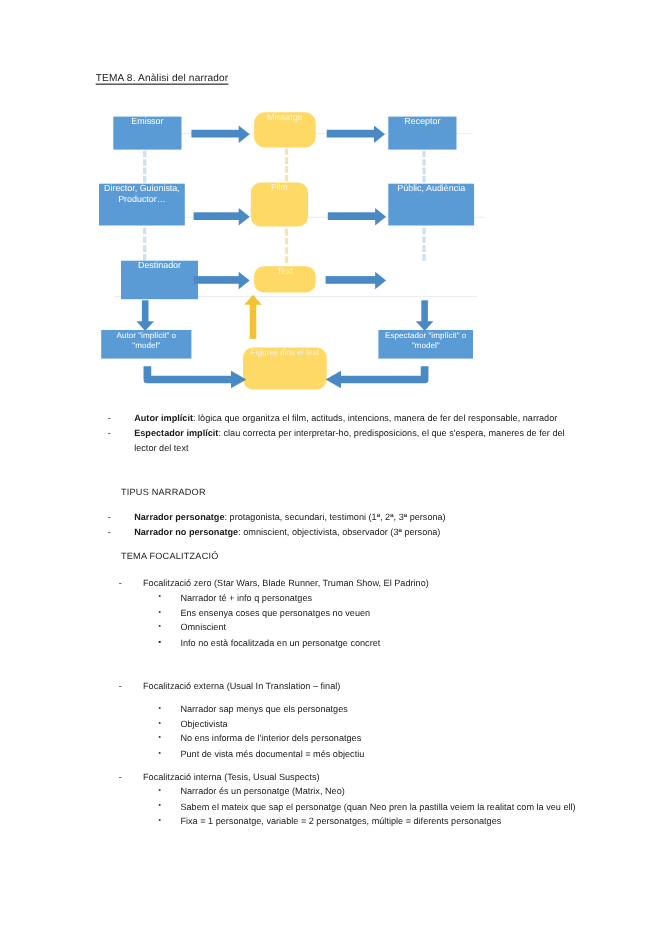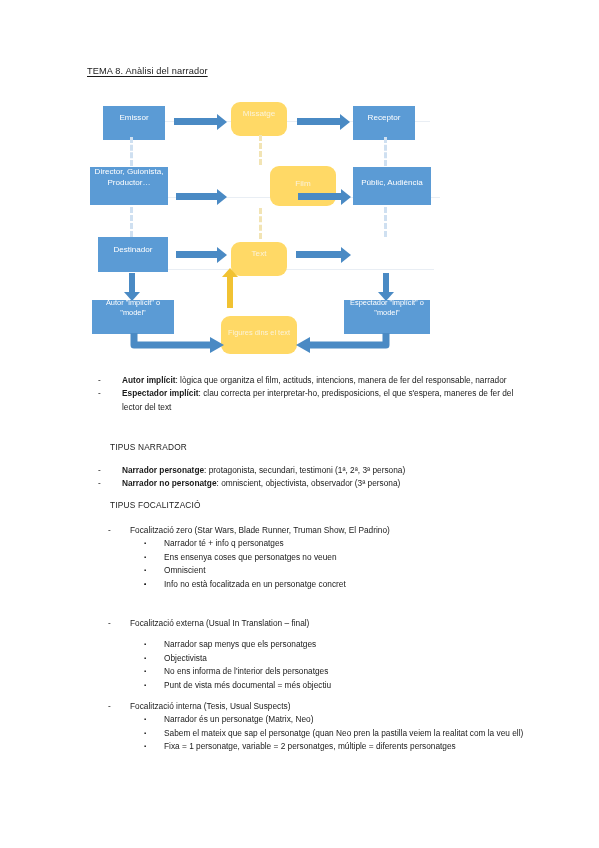--- a/index.html
+++ b/index.html
@@ -32,28 +32,28 @@
   .diagram {
     position: absolute;
     left: 88px;
     top: 92px;
     width: 362px;
     height: 272px;
   }
   .node {
     position: absolute;
     display: flex;
-    align-items: flex-end;
+    align-items: flex-start;
     justify-content: center;
     text-align: center;
     color: #ffffff;
     font-size: 8.1px;
     line-height: 1.28;
     box-sizing: border-box;
-    padding: 17px 2px;
+    padding: 0 2px;
   }
   .node.blue {
     background: #5b9bd5;
   }
   .node.yellow {
     background: #ffd966;
     border-radius: 9px;
     color: #fbf3da;
   }
   .node.small-text { font-size: 7.4px; }
@@ -161,49 +161,49 @@
 <div class="diagram">
 
   <div class="guide" style="left:20px; top:29px; width:322px; height:1px;"></div>
   <div class="guide" style="left:10px; top:105px; width:342px; height:1px;"></div>
   <div class="guide" style="left:16px; top:177px; width:330px; height:1px;"></div>
 
   <div class="node blue" style="left:15px; top:14px; width:62px; height:30px;">
     <span>Emissor</span>
   </div>
   <div class="harrow" style="left:86px; top:26px; width:44px;"></div>
-  <div class="node yellow" style="left:143px; top:10px; width:56px; height:32px;">
+  <div class="node yellow" style="left:143px; top:10px; width:56px; height:32px;border-radius:10px;">
     <span>Missatge</span>
   </div>
   <div class="harrow" style="left:209px; top:26px; width:44px;"></div>
   <div class="node blue" style="left:265px; top:14px; width:62px; height:30px;">
     <span>Receptor</span>
   </div>
 
   <div class="vdash" style="left:42px; top:45px; height:29px;"></div>
   <div class="vdash yellowline" style="left:171px; top:43px; height:30px;"></div>
   <div class="vdash" style="left:296px; top:45px; height:29px;"></div>
 
   <div class="node blue" style="left:2px; top:75px; width:78px; height:38px;">
     <span>Director, Guionista, Productor…</span>
   </div>
   <div class="harrow" style="left:88px; top:101px; width:42px;"></div>
-  <div class="node yellow" style="left:140px; top:74px; width:66px; height:40px;margin-left:42px;">
+  <div class="node yellow" style="left:140px; top:74px; width:52px; height:40px;">
     <span>Film</span>
   </div>
   <div class="harrow" style="left:210px; top:101px; width:44px;"></div>
   <div class="node blue" style="left:265px; top:75px; width:78px; height:38px;">
     <span>Públic, Audiència</span>
   </div>
 
   <div class="vdash" style="left:42px; top:115px; height:30px;"></div>
   <div class="vdash yellowline" style="left:171px; top:116px; height:31px;"></div>
   <div class="vdash" style="left:296px; top:115px; height:30px;"></div>
 
-  <div class="node blue" style="left:10px; top:145px; width:70px; height:35px;">
+  <div class="node blue" style="left:22px; top:145px; width:70px; height:35px;">
     <span>Destinador</span>
   </div>
   <div class="harrow" style="left:88px; top:159px; width:42px;"></div>
   <div class="node yellow" style="left:143px; top:150px; width:56px; height:24px;">
     <span>Text</span>
   </div>
   <div class="harrow" style="left:208px; top:159px; width:46px;"></div>
 
   <div class="varrow" style="left:41px; top:181px; height:20px;"></div>
   <div class="varrow" style="left:295px; top:181px; height:20px;"></div>
@@ -252,21 +252,21 @@
   <div class="li">
     <span class="mk">-</span>
     <b>Narrador personatge</b><span>: protagonista, secundari, testimoni (1ª, 2ª, 3ª persona)</span>
   </div>
   <div class="li">
     <span class="mk">-</span>
     <b>Narrador no personatge</b><span>: omniscient, objectivista, observador (3ª persona)</span>
   </div>
 </div>
 
-<div class="plain" style="left:110px; top:500px;">TIPUS FOCALITZACIÓ</div>
+<div class="plain" style="left:110px; top:500px;">TEMA FOCALITZACIÓ</div>
 
 <div class="tblock" style="left:98px; top:524px; width:440px;">
   <div class="li lvl2">
     <span class="mk">-</span>
     <span>Focalització zero (Star Wars, Blade Runner, Truman Show, El Padrino)</span>
   </div>
   <div class="li sub2">
     <span class="mk">▪</span>
     <span>Narrador té + info q personatges</span>
   </div>

